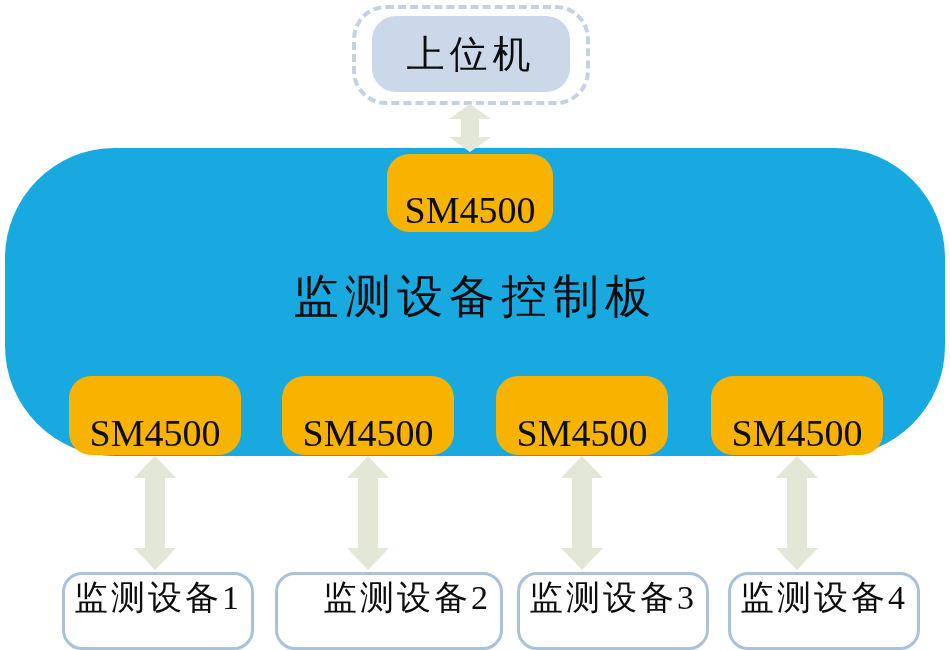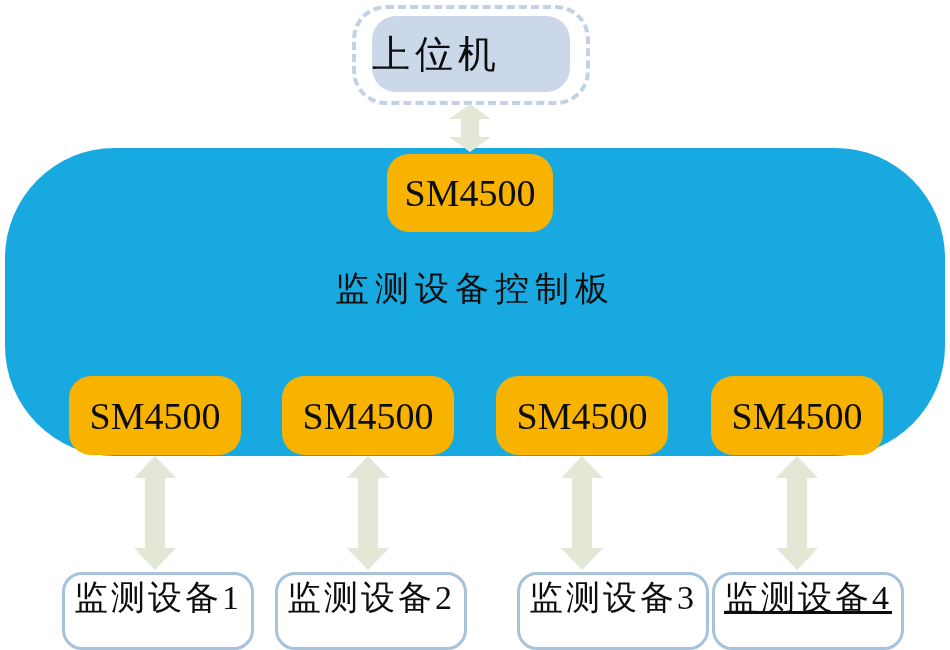--- a/index.html
+++ b/index.html
@@ -16,34 +16,34 @@
     position:relative;width:950px;height:650px;background:#ffffff;overflow:hidden;
     font-family:"Liberation Serif","DejaVu Serif",serif;color:var(--text);
   }
   .host-dashed{
     position:absolute;left:352px;top:5px;width:230px;height:92px;
     border:4px dashed var(--host-dash-border);border-radius:34px;
   }
   .host-box{
     position:absolute;left:372px;top:16px;width:198px;height:76px;
     background:var(--host-fill);border-radius:24px;
-    display:flex;align-items:center;
+    display:flex;align-items:center;justify-content:center;
     font-size:38px;letter-spacing:5px;
   }
   .board{
     position:absolute;left:5px;top:148px;width:940px;height:308px;
     background:var(--board-fill);border-radius:110px;z-index:1;
   }
   .board-label{
     position:absolute;left:0;top:266px;width:950px;text-align:center;
-    font-size:34px;letter-spacing:6px;z-index:2;
+    font-size:46px;letter-spacing:6px;z-index:2;
   }
   .module{
     position:absolute;background:var(--module-fill);border-radius:22px;
-    display:flex;align-items:center;justify-content:center;
+    display:flex;align-items:flex-end;justify-content:center;
     font-size:38px;z-index:2;
   }
   .module-top{left:387px;top:154px;width:166px;height:78px;}
   .module-b{top:376px;width:172px;height:79px;}
   .module-b1{left:69px;}
   .module-b2{left:282px;}
   .module-b3{left:496px;}
   .module-b4{left:711px;}
   .arrow{position:absolute;z-index:3;}
   .arrow polygon{fill:var(--arrow-fill);}
@@ -53,23 +53,23 @@
   .arrow-b2{left:345px;}
   .arrow-b3{left:559px;}
   .arrow-b4{left:774px;}
   .device{
     position:absolute;top:572px;width:186px;height:72px;background:#ffffff;
     border:3px solid var(--device-border);border-radius:20px;
     display:flex;align-items:flex-start;justify-content:center;
     font-size:34px;letter-spacing:3px;z-index:2;
   }
   .device-1{left:62px;}
-  .device-2{left:275px;}
+  .device-2{left:275px;padding-left:36px;}
   .device-3{left:517px;}
-  .device-4{left:712px;text-decoration:underline;}
+  .device-4{left:728px;}
 </style>
 </head>
 <body>
 
 <div class="canvas">
 
   <div class="host-dashed"></div>
   <div class="host-box">
     <span>上位机</span>
   </div>

